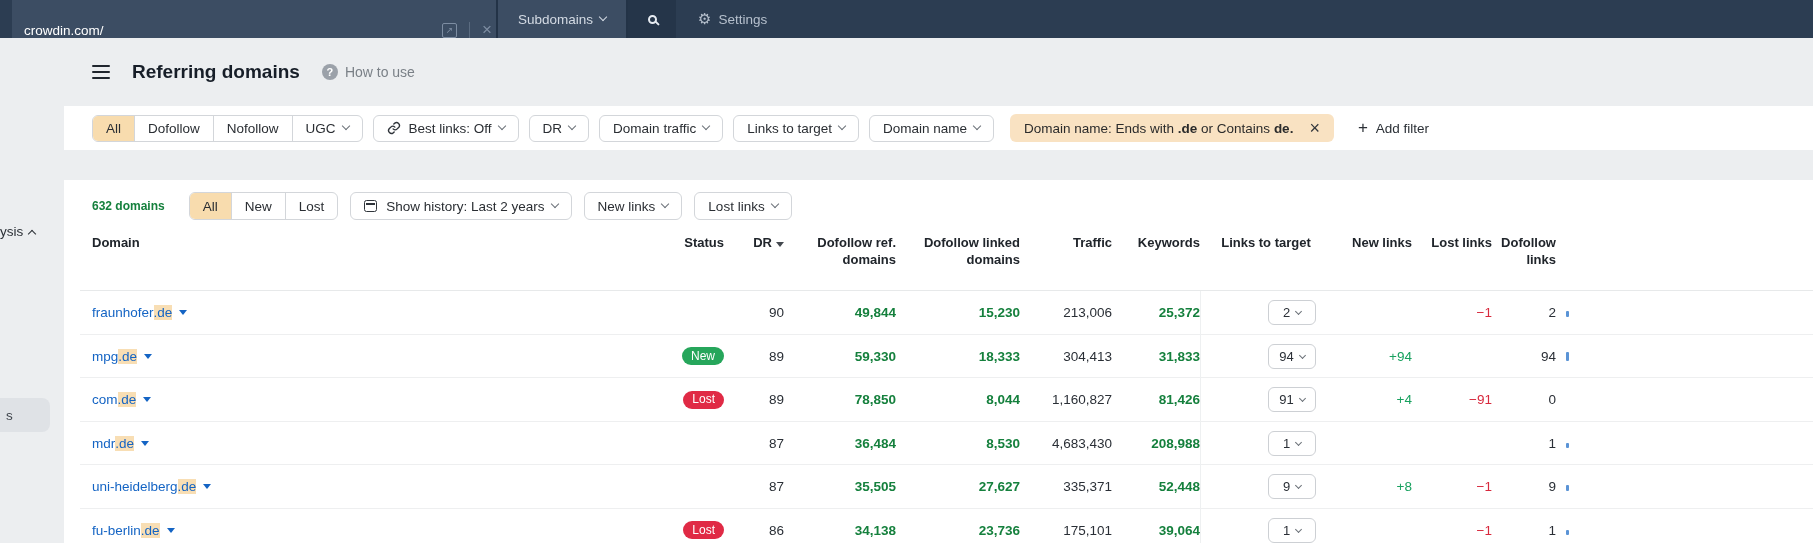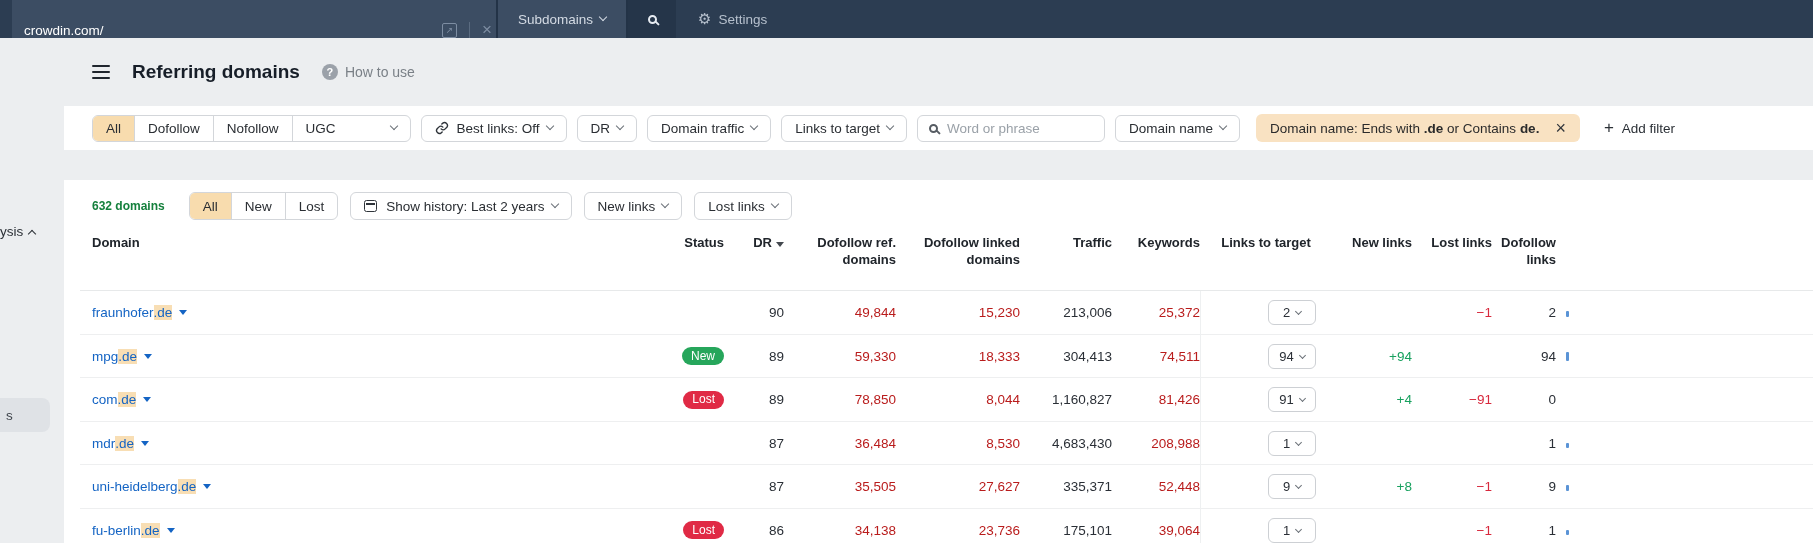--- a/index.html
+++ b/index.html
@@ -35,21 +35,21 @@
   .burger::before,.burger::after { content:""; position:absolute; left:0; width:18px; height:2.5px; background:#20262e; border-radius:1px; }
   .burger::before { top:-6px; } .burger::after { top:6px; }
   .page-title { font-size:19px; font-weight:700; color:#171e28; margin-left:22px;text-align:center; }
   .help { display:flex; align-items:center; margin-left:22px; gap:7px; color:#7a8087; font-size:14px; }
   .q-icon { width:16px; height:16px; border-radius:50%; background:#9ba1a9; color:#fff; font-size:11px; font-weight:700; display:flex; align-items:center; justify-content:center; }
 
   
   .filter-card { background:#fff; height:44px; display:flex; align-items:center; padding-left:28px; gap:10px; }
   .seg { display:flex; align-items:stretch; border:1px solid #d3d6da; border-radius:6px; overflow:hidden; background:#fff; height:27px; }
   .seg .seg-item { display:flex; align-items:center; padding:0 13px; font-size:13.5px; color:#2a2e33; border-right:1px solid #d3d6da; cursor:default; }
-  .seg .seg-item:last-child { border-right:none;gap:48px; }
+  .seg .seg-item:last-child { border-right:none; }
   .seg .seg-item.selected { background:#f8dcae; }
   .btn { display:flex; align-items:center; height:27px; border:1px solid #d3d6da; border-radius:6px; background:#fff; padding:0 13px; font-size:13.5px; color:#2a2e33; }
   .btn .chev, .seg .chev { color:#6b7178; }
   .link-icon-svg { width:14px; height:14px; margin-right:8px; }
   .filter-search { display:flex; align-items:center; height:27px; border:1px solid #d3d6da; border-radius:6px; background:#fff; padding:0 11px; width:188px; color:#565c63; }
   .filter-search input { border:none; outline:none; font-size:13.5px; margin-left:9px; width:140px; color:#2a2e33; font-family:inherit; }
   .filter-search input::placeholder { color:#9aa1a8; }
   .chip { display:flex; align-items:center; height:28px; background:#f9e2c2; border-radius:6px; padding:0 14px; font-size:13.5px; color:#2b2b2b; margin-left:6px; }
   .chip b { font-weight:700; }
   .chip .chip-x { font-size:18px; color:#33373c; margin-left:16px; line-height:18px; }
@@ -69,21 +69,21 @@
   .grid { display:grid; grid-template-columns:520px 112px 60px 112px 124px 92px 88px 132px 80px 80px 64px 36px auto; margin-left:16px; padding-left:12px; align-items:center; }
   .thead { align-items:start; padding-top:14px; padding-bottom:22px; border-bottom:1px solid #e7e9ea; }
   .th { font-size:13px; font-weight:700; color:#20252b; line-height:17px; text-align:right; }
   .th.left { text-align:left; }
   .th.center { text-align:center; }
   .th .sortcaret { display:inline-block; width:0; height:0; border-left:4px solid transparent; border-right:4px solid transparent; border-top:5px solid #43484e; margin-left:4px; }
 
   .trow { height:43.5px; border-bottom:1px solid #eeeff0; font-size:13.5px; color:#2a2f36; }
   .cell { text-align:right; }
   .cell.left { text-align:left; }
-  .num-link { color:#b91c1c; text-decoration:none; }
+  .num-link { color:#15803d; text-decoration:none;font-weight:bold; }
   .domain-link { color:#1464c4; text-decoration:none; display:inline-flex; align-items:center; }
   .hl { background:#f8deb4; }
   .dom-caret { width:0; height:0; border-left:4px solid transparent; border-right:4px solid transparent; border-top:5px solid #1464c4; display:inline-block; margin-left:7px; }
   .badge { display:inline-block; border-radius:10px; padding:2.5px 9px 3.5px; font-size:12px; color:#fff; line-height:12px; }
   .badge.new { background:#26a65b; }
   .badge.lost { background:#e02a45; }
   .cell-ltt { border-left:1px solid #eef0f1; height:43.5px; display:flex; align-items:center; justify-content:flex-end; padding-right:16px; }
   .mini-select { display:inline-flex; align-items:center; justify-content:center; min-width:48px; height:25px; border:1px solid #cdd0d4; border-radius:6px; background:#fff; font-size:13px; color:#2a2f36; padding:0 7px; }
   .mini-select .chev { width:5px; height:5px; margin-left:6px; color:#6b7178; top:-1px; }
   .pos { color:#18a15f; }
@@ -157,24 +157,20 @@
         <span class="chev"></span>
       </div>
       <div class="btn">
         <span>Domain traffic</span>
         <span class="chev"></span>
       </div>
       <div class="btn">
         <span>Links to target</span>
         <span class="chev"></span>
       </div>
-      <div class="filter-search">
-        <span class="mag"></span>
-        <input type="text" placeholder="Word or phrase" style="">
-      </div>
       <div class="btn">
         <span>Domain name</span>
         <span class="chev"></span>
       </div>
       <div class="chip">
         <span><span>Domain name: Ends with </span><b>.de</b><span> or Contains </span><b>de.</b></span>
         <span class="chip-x">×</span>
       </div>
       <div class="add-filter">
         <span class="plus-glyph">+</span>
@@ -256,21 +252,21 @@
                 <span>mpg</span>
                 <span class="hl">.de</span>
                 <span class="dom-caret"></span>
               </a>
           </div>
           <div class="cell"><span class="badge new">New</span></div>
           <div class="cell">89</div>
           <div class="cell"><a class="num-link" href="#">59,330</a></div>
           <div class="cell"><a class="num-link" href="#">18,333</a></div>
           <div class="cell">304,413</div>
-          <div class="cell"><a class="num-link" href="#">74,511</a></div>
+          <div class="cell"><a class="num-link" href="#">31,833</a></div>
           <div class="cell-ltt">
             <span class="mini-select">
                 <span>94</span>
                 <span class="chev"></span>
               </span>
           </div>
           <div class="cell pos">+94</div>
           <div class="cell neg"></div>
           <div class="cell">94</div>
           <div class="cell left"><span class="spark" style="height: 9px;"></span></div>

